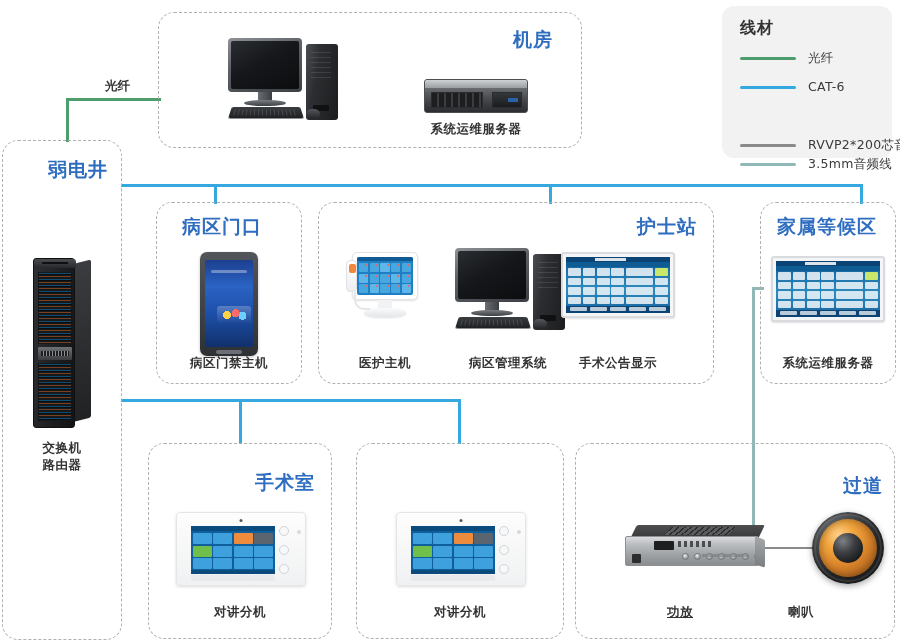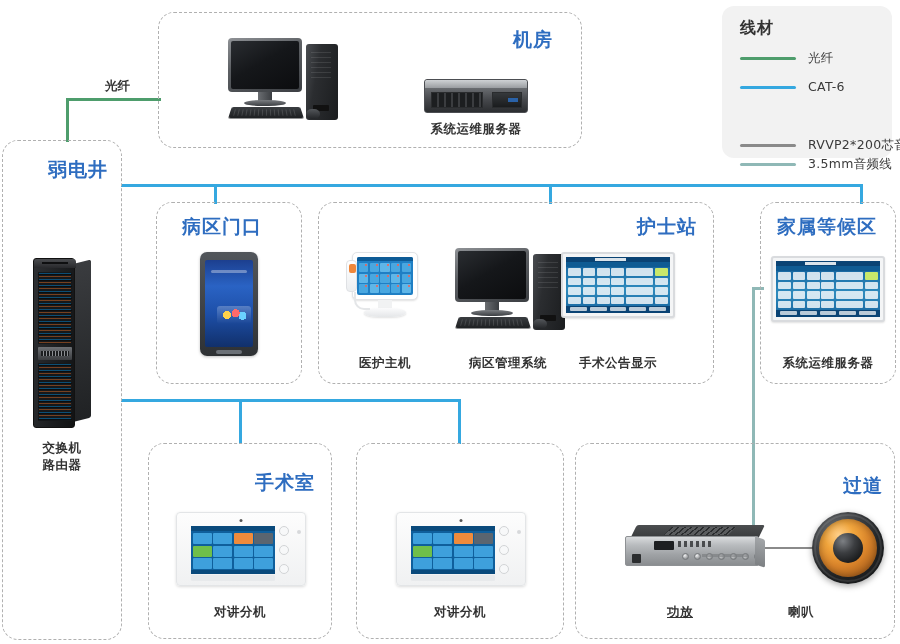--- a/index.html
+++ b/index.html
@@ -380,20 +380,21 @@
   <div class="zone" style="left:156px; top:202px; width:146px; height:182px;"></div>
   <div class="zone-title" style="left:182px; top:214px;">病区门口</div>
 
   <div class="dev" style="left:200px; top:252px;">
     <div class="acc">
       <div class="acc-cam"><i></i><i></i></div>
       <div class="acc-scr"></div>
       <div class="acc-bot"></div>
     </div>
   </div>
+  <div class="caption" style="left:159px; top:355px; width:140px;">病区门禁主机</div>
 
   <div class="zone" style="left:318px; top:202px; width:396px; height:182px;"></div>
   <div class="zone-title" style="left:637px; top:214px;">护士站</div>
 
   <div class="dev" style="left:346px; top:252px;">
     <div class="aio">
       <div class="aio-body">
         <div class="aio-scr">
           <div class="bar"></div>
           <div class="aio-grid">

